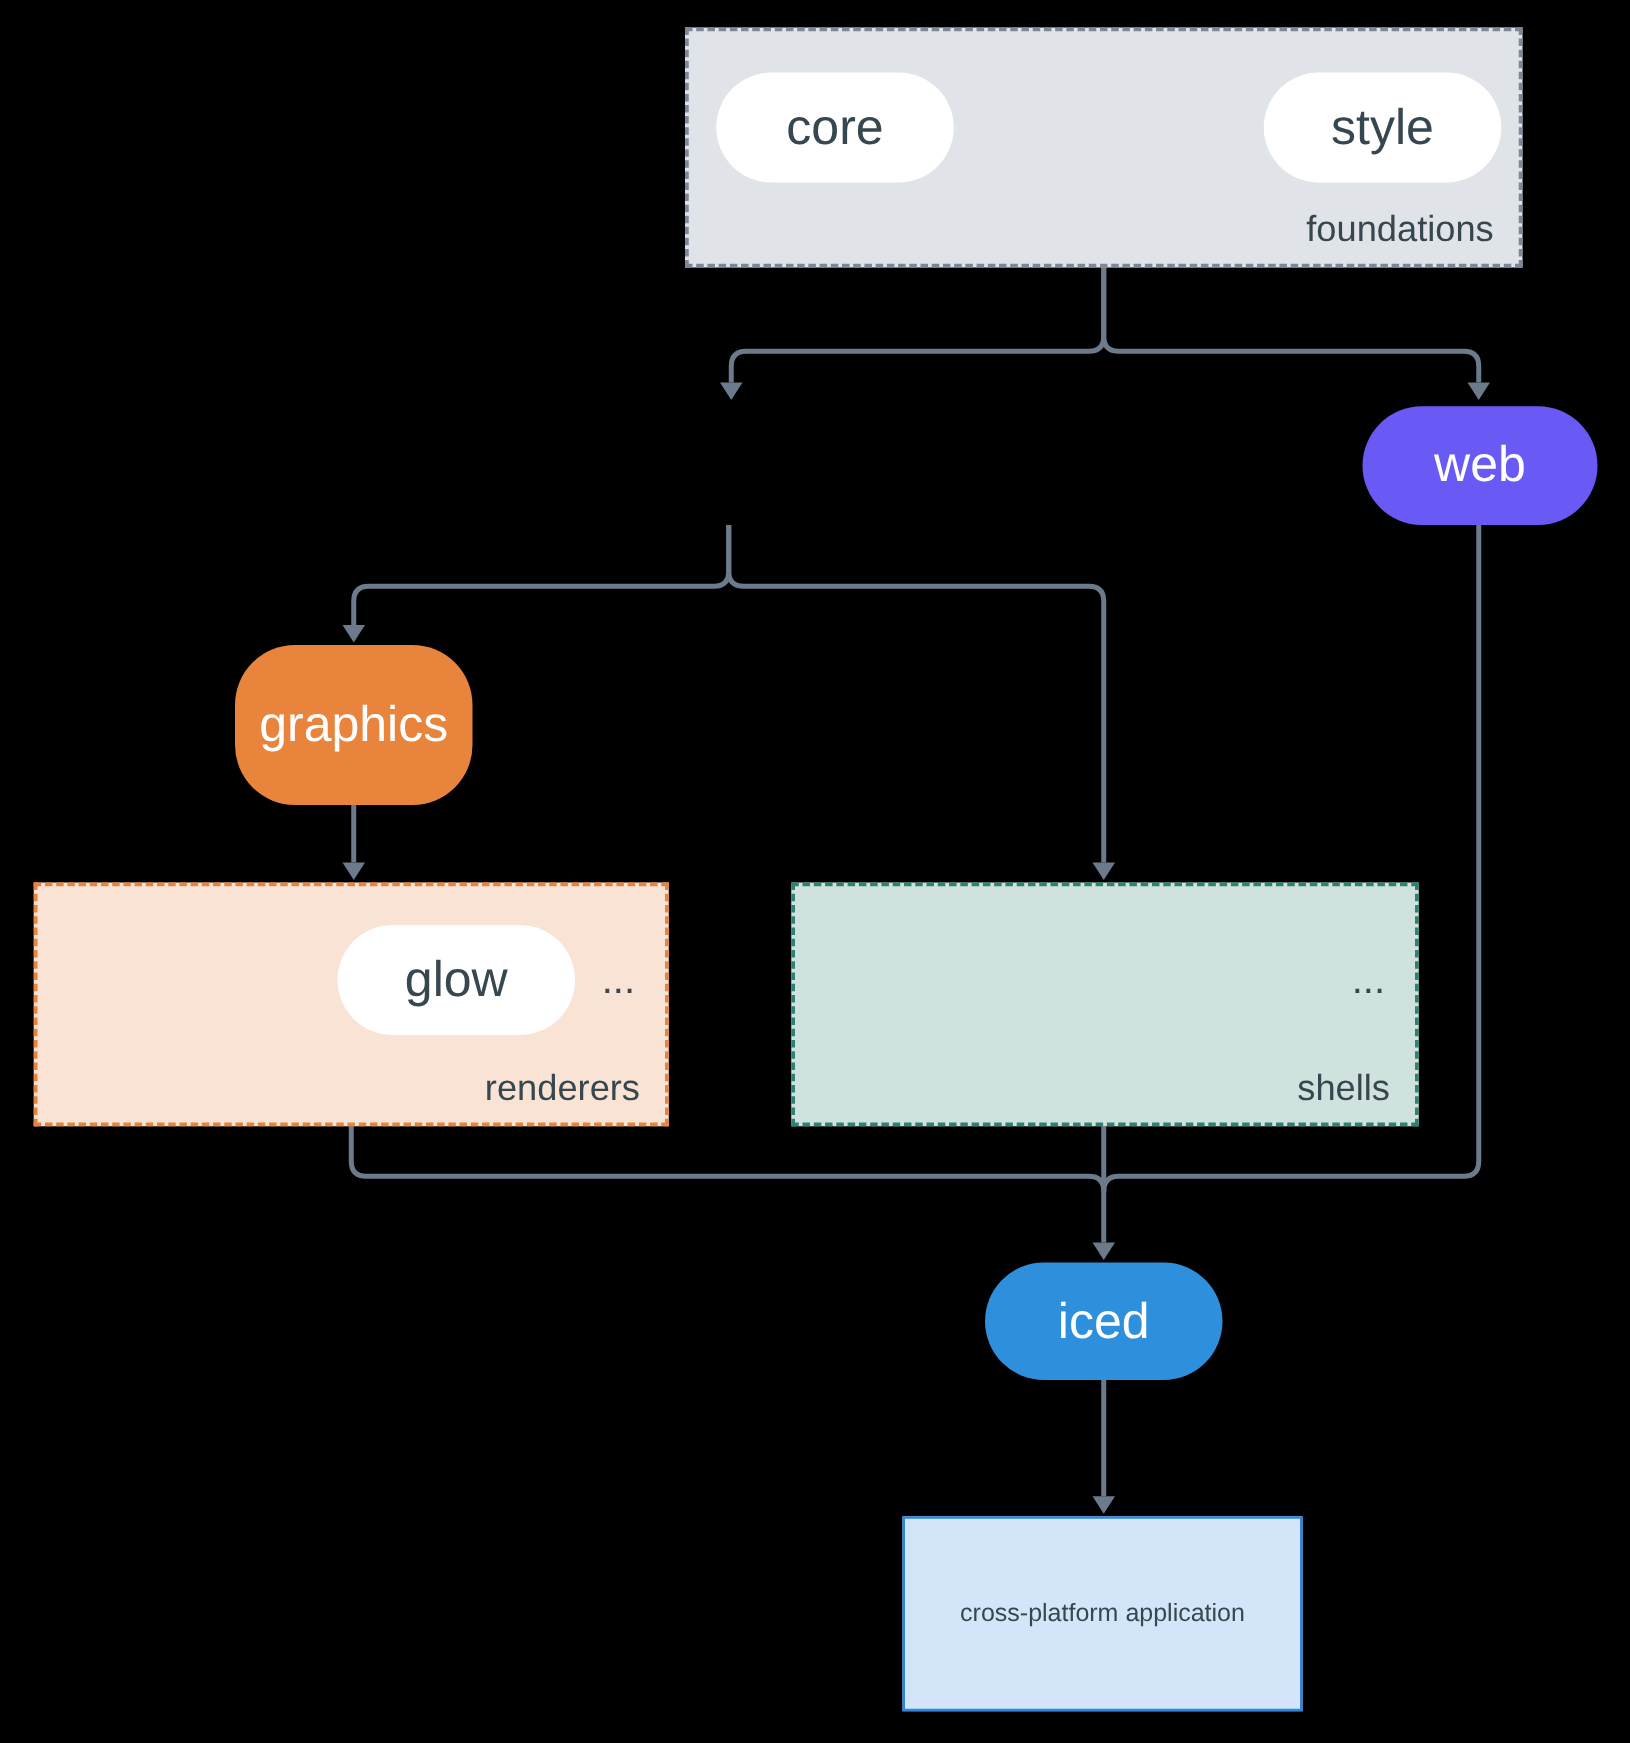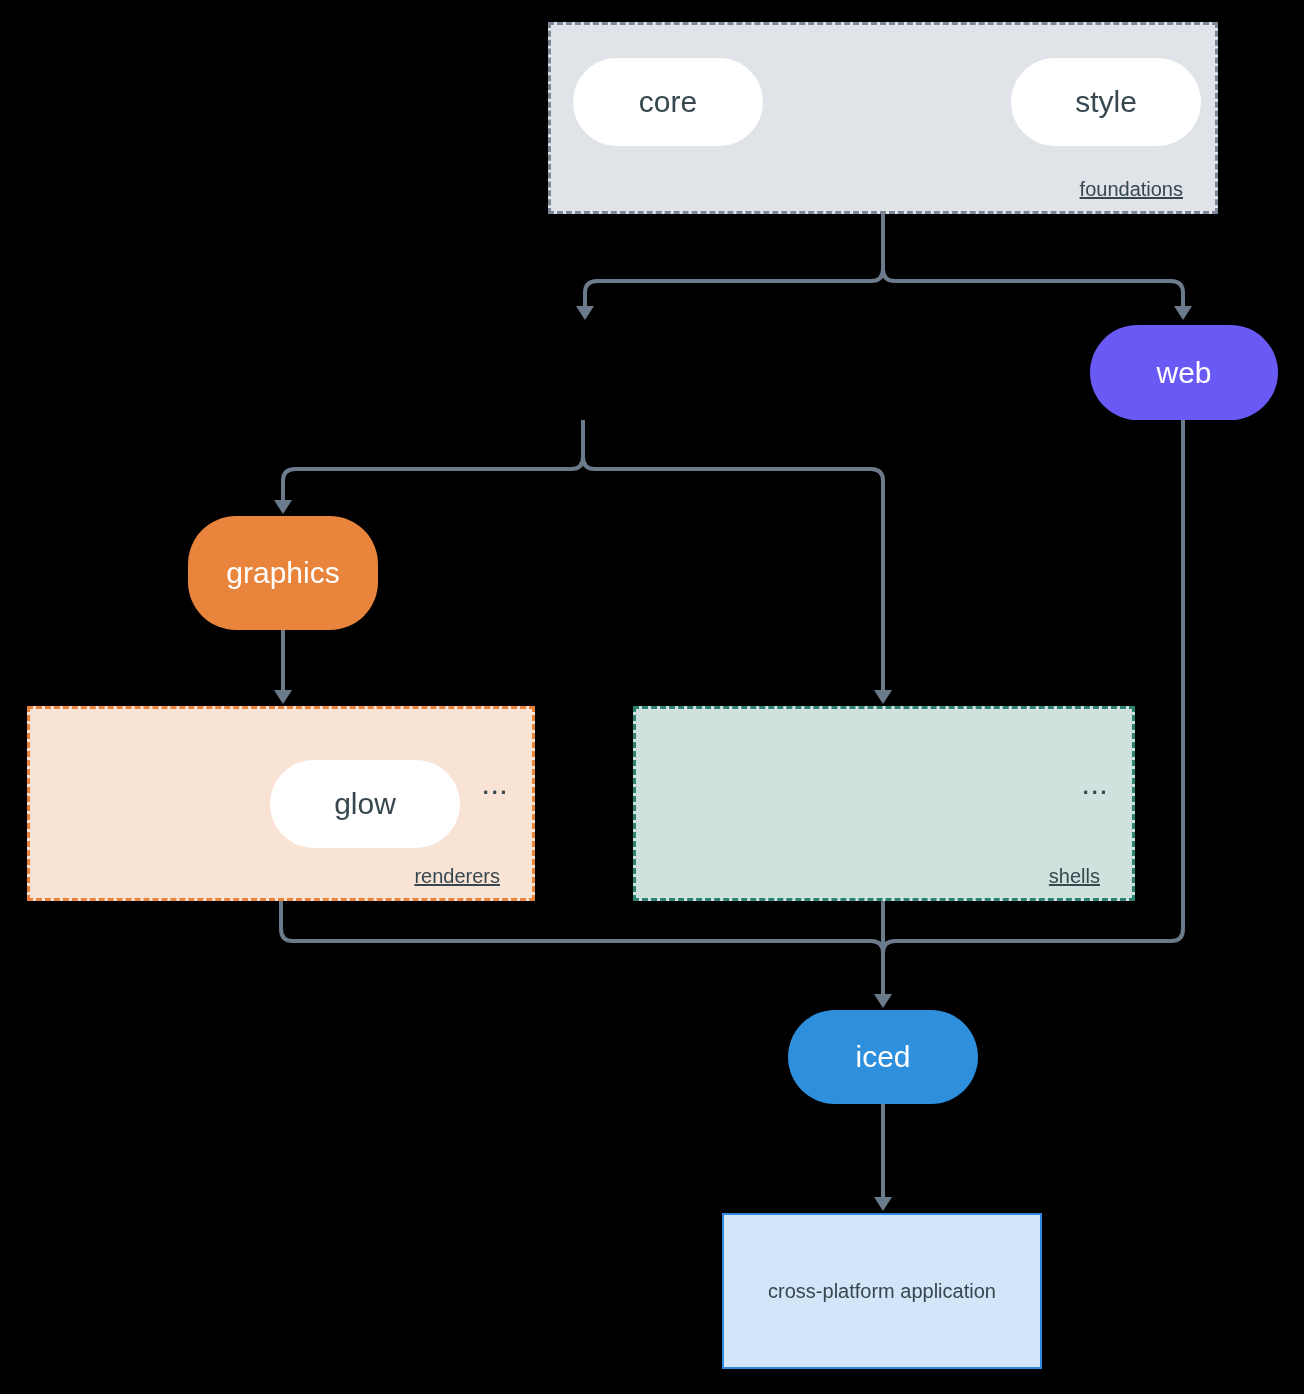--- a/index.html
+++ b/index.html
@@ -49,43 +49,42 @@
     border: 3px dashed var(--renderers-border, #e8843c);
   }
   .group-shells {
     left: 633px; top: 706px;
     width: 502px; height: 195px;
     background: var(--shells-fill, #d0e2dd);
     border: 3px dashed var(--shells-border, #2e8273);
   }
   .group-label {
     position: absolute;
-    right: 32px; bottom: 10px;
-    font-size: 20px;
+    right: 20px; bottom: 10px;
+    font-size: 29px;
     color: var(--node-text, #37474f);
-    text-decoration: underline;
   }
   .pill {
     position: absolute;
     z-index: 3;
     display: flex;
     align-items: center;
     justify-content: center;
     border-radius: 48px;
-    font-size: 30px;
+    font-size: 40px;
     box-sizing: border-box;
   }
   .pill-white {
     background: var(--pill-fill, #ffffff);
     color: var(--node-text, #37474f);
     width: 190px; height: 88px;
   }
   
   .slot-1 { left: 23px;  top: 31px; }
-  .slot-2 { left: 240px; top: 31px; margin-top: 20px; }
+  .slot-2 { left: 240px; top: 31px; }
   .ellipsis {
     position: absolute;
     right: 24px; top: 56px;
     font-size: 32px;
     color: var(--node-text, #37474f);
     z-index: 3;
   }
   .pill-native {
     left: 488px; top: 325px;
     width: 190px; height: 95px;
@@ -93,21 +92,21 @@
     color: #ffffff;
   }
   .pill-web {
     left: 1090px; top: 325px;
     width: 188px; height: 95px;
     background: var(--purple, #6a5af5);
     color: #ffffff;
   }
   .pill-graphics {
     left: 188px; top: 516px;
-    width: 190px; height: 114px;
+    width: 190px; height: 128px;
     background: var(--orange, #e8843c);
     color: #ffffff;
   }
   .pill-iced {
     left: 788px; top: 1010px;
     width: 190px; height: 94px;
     background: var(--blue, #2e8fdd);
     color: #ffffff;
   }
   .app-box {

